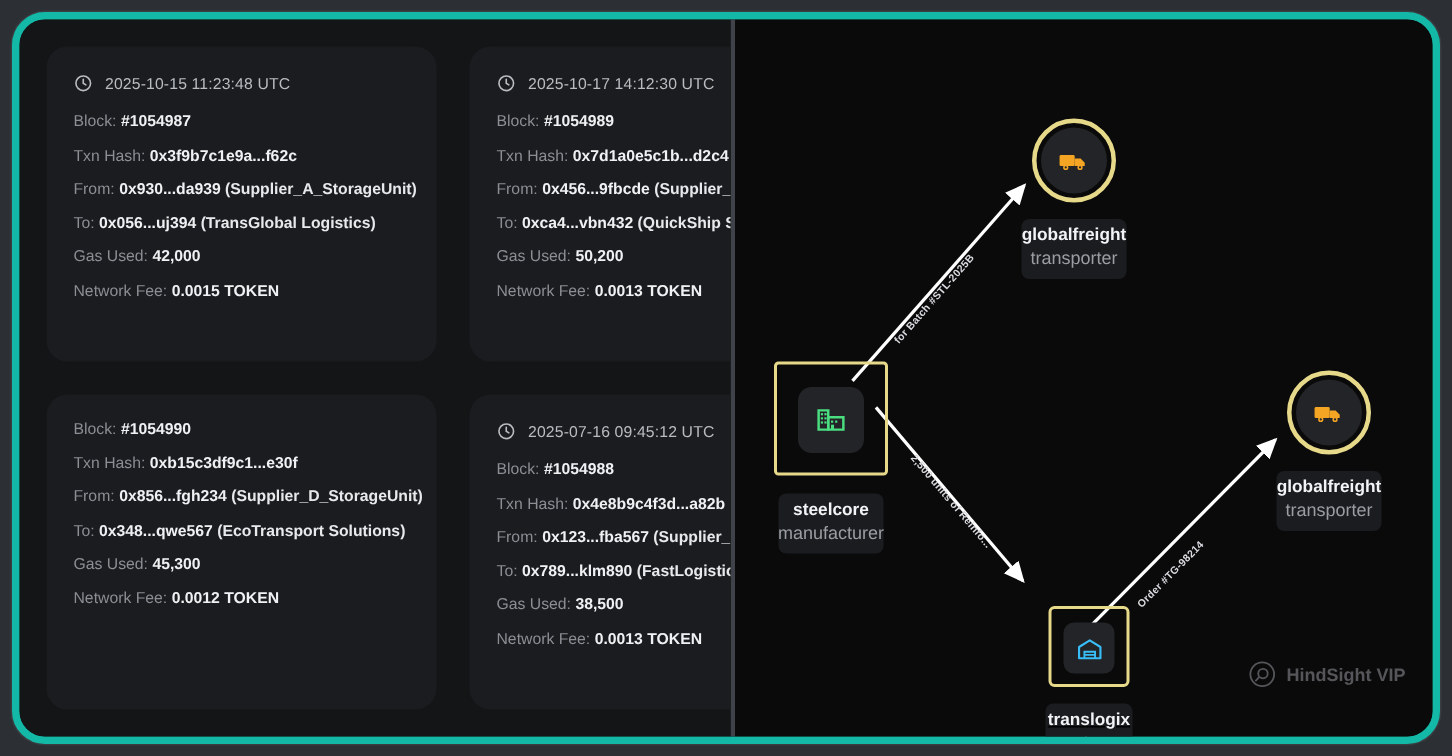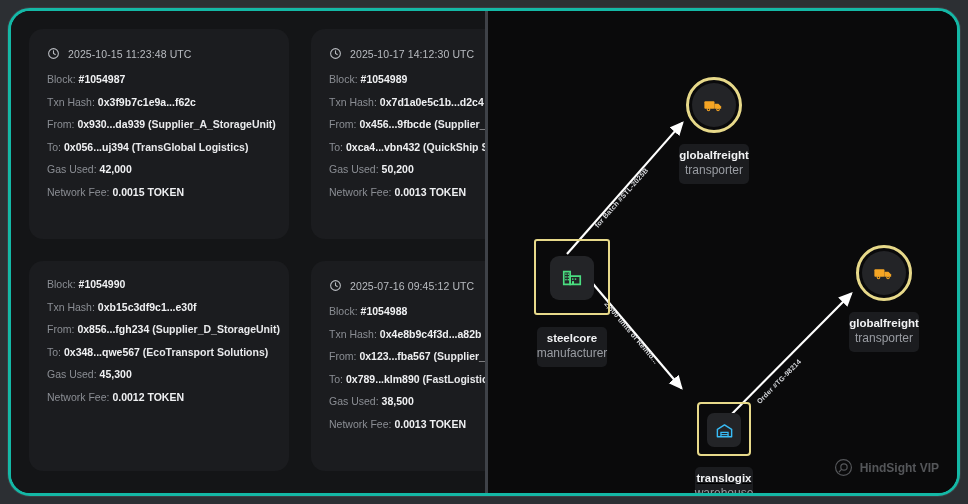--- a/index.html
+++ b/index.html
@@ -7,21 +7,21 @@
     width: 968px; height: 504px;
     background: #2c2f33;
     font-family: "Liberation Sans", sans-serif;
     overflow: hidden;
   }
   #app-frame {
     position: absolute; left: 8px; top: 8px;
     width: 952px; height: 488px;
     border-radius: 22px;
     background: #101113;
-    border: 3px solid #14b8a6;
+    border: 5px solid #14b8a6;
     box-shadow: 0 0 0 1px #3a3d42;
     overflow: hidden;
     display: flex;
   }
 
   
   #tx-panel {
     position: relative;
     width: 474px; height: 100%;
     background: #141517;
@@ -118,21 +118,21 @@
     position: absolute;
     font-size: 7px;
     color: #d8dade;
     white-space: nowrap;
     font-weight: bold;
     letter-spacing: .2px;
     transform-origin: left center;
   }
 
   #watermark {
-    position: absolute; right: 18px; bottom: 16px;
+    position: absolute; right: 18px; bottom: 32px;
     display: flex; align-items: center; gap: 7px;
     opacity: .5;
   }
   #watermark .wm-text { font-size: 12px; color: #9ea1a7; font-weight: bold; }
 </style>
 </head>
 <body>
 
 <div id="app-frame">
 
@@ -234,21 +234,21 @@
             <circle cx="16.4" cy="17" r=".8" fill="#232427"></circle>
           </svg>
         </div>
       </div>
       <div class="node-caption">
         <span class="node-name">globalfreight</span>
         <span class="node-role">transporter</span>
       </div>
     </div>
 
-    <div class="node" style="left:36px; top:244px; width:96px;">
+    <div class="node" style="left:16px; top:244px; width:96px;">
       <div style="position:relative; display:flex; align-items:center; justify-content:center; width:78px; height:46px;">
         <div class="sel-rect"></div>
         <div class="node-box">
           <svg width="22" height="22" viewBox="0 0 24 24">
             <path d="M3 5h7v14H3z" fill="none" stroke="#4ade80" stroke-width="1.8"></path>
             <path d="M10 10h11v9H10z" fill="none" stroke="#4ade80" stroke-width="1.8"></path>
             <g fill="#4ade80">
               <rect x="4.6" y="7" width="1.6" height="1.6"></rect>
                 <rect x="7.2" y="7" width="1.6" height="1.6"></rect>
               <rect x="4.6" y="10" width="1.6" height="1.6"></rect>

